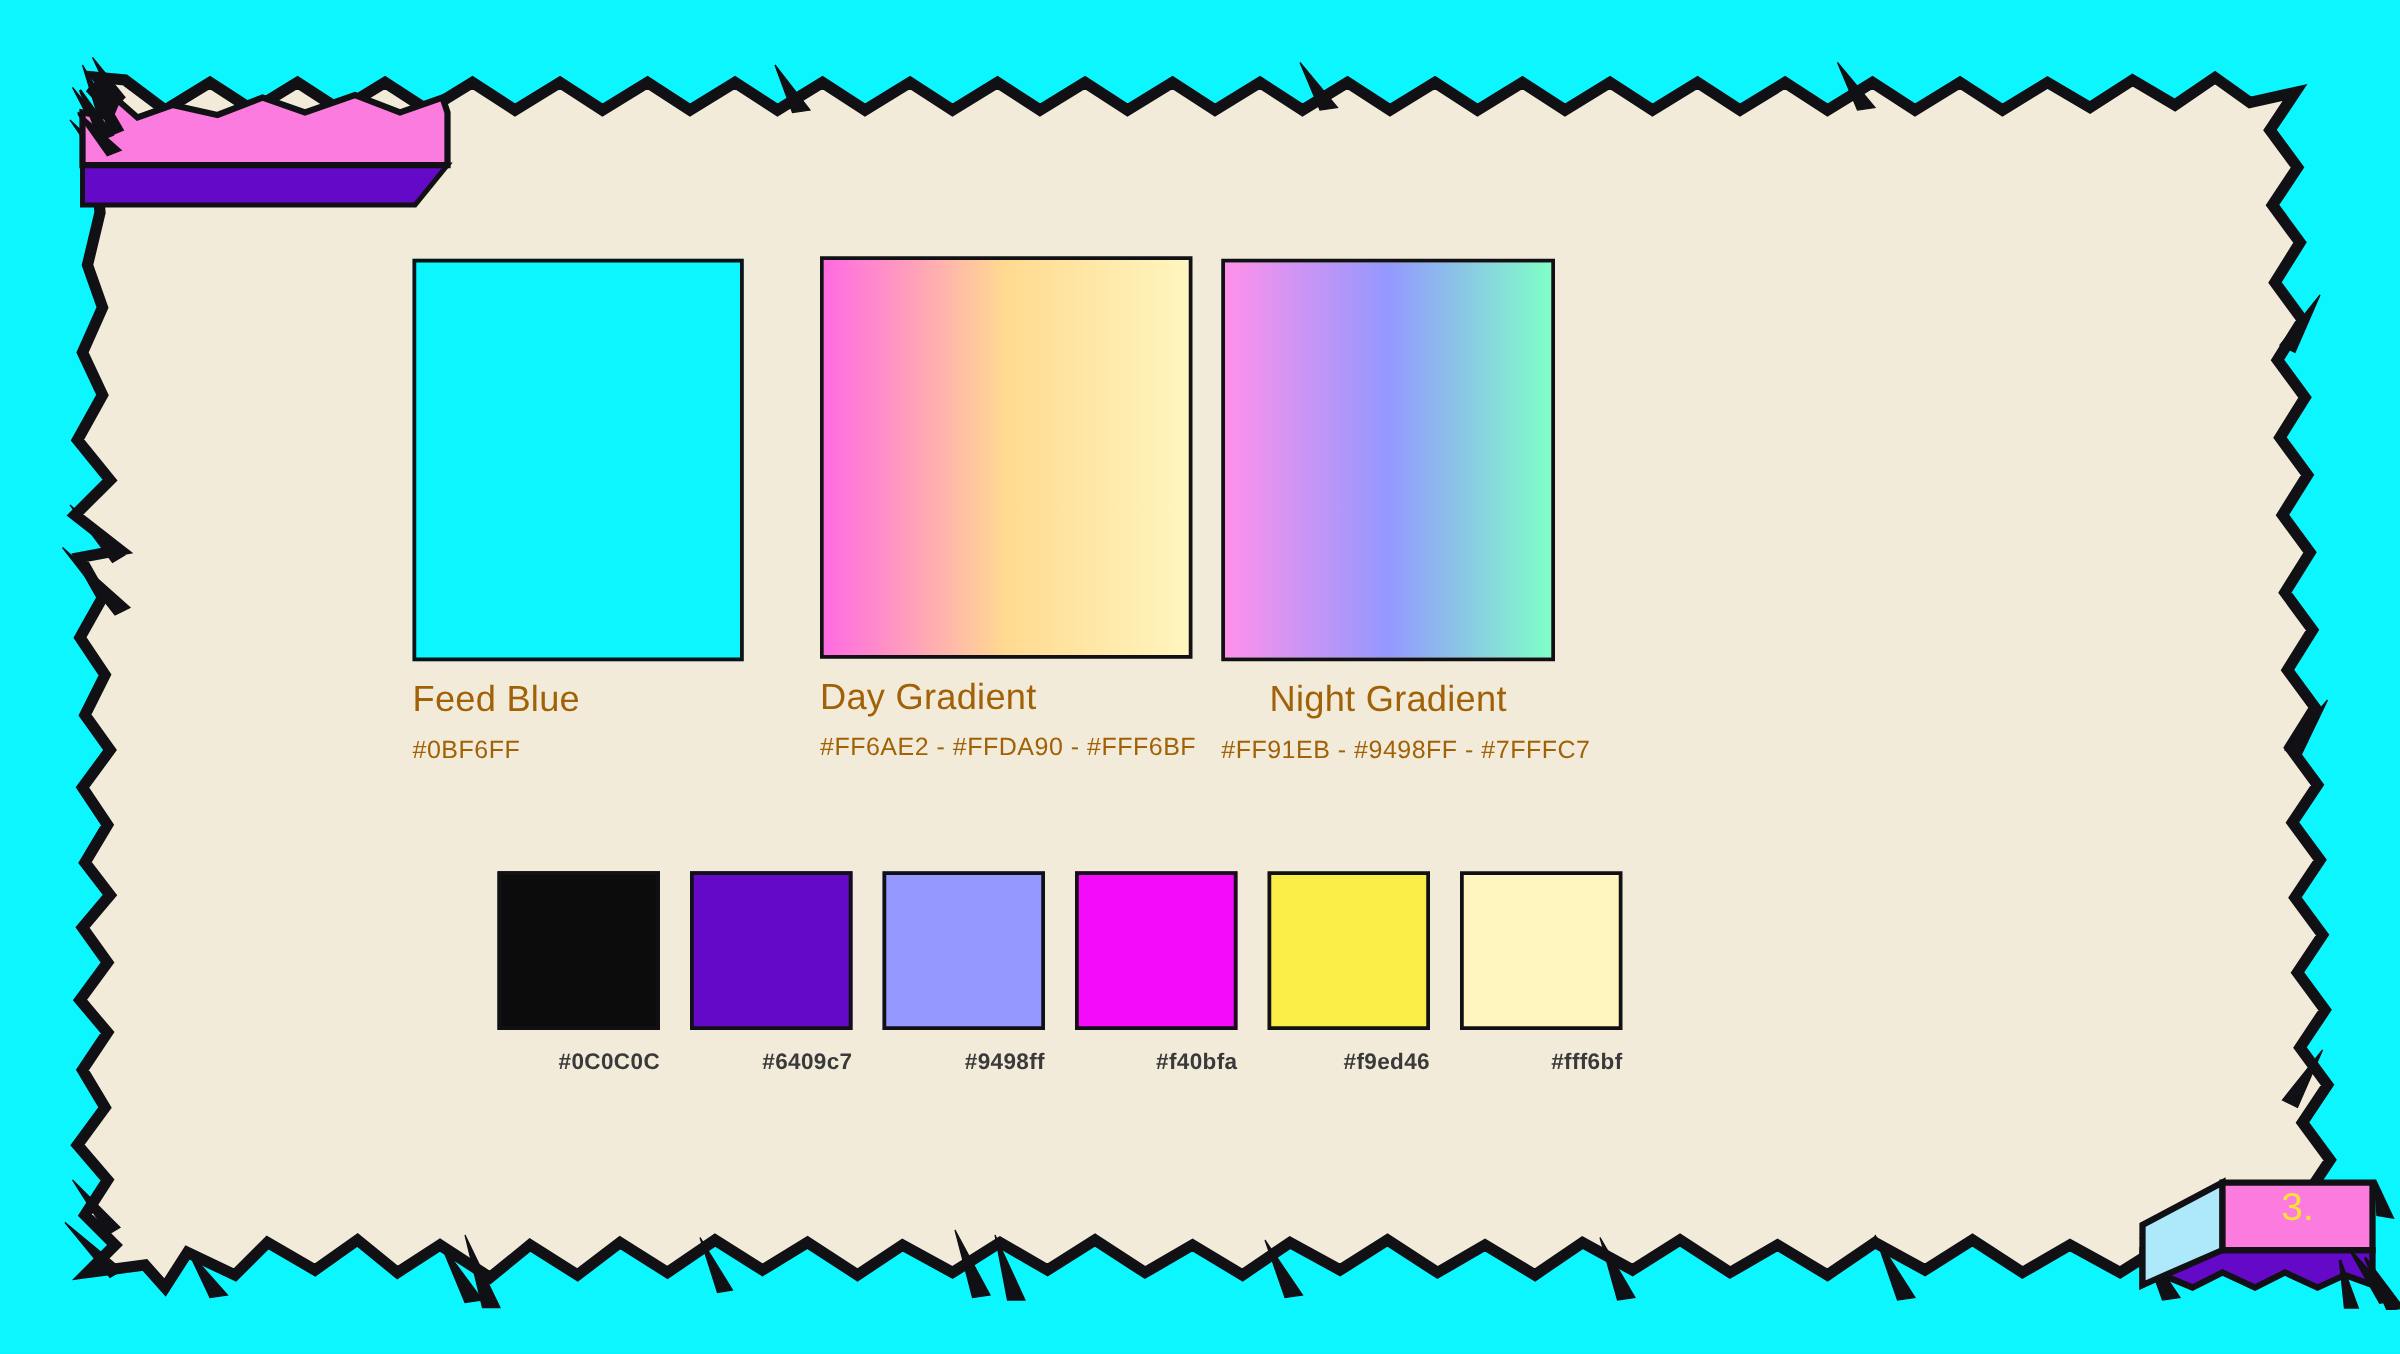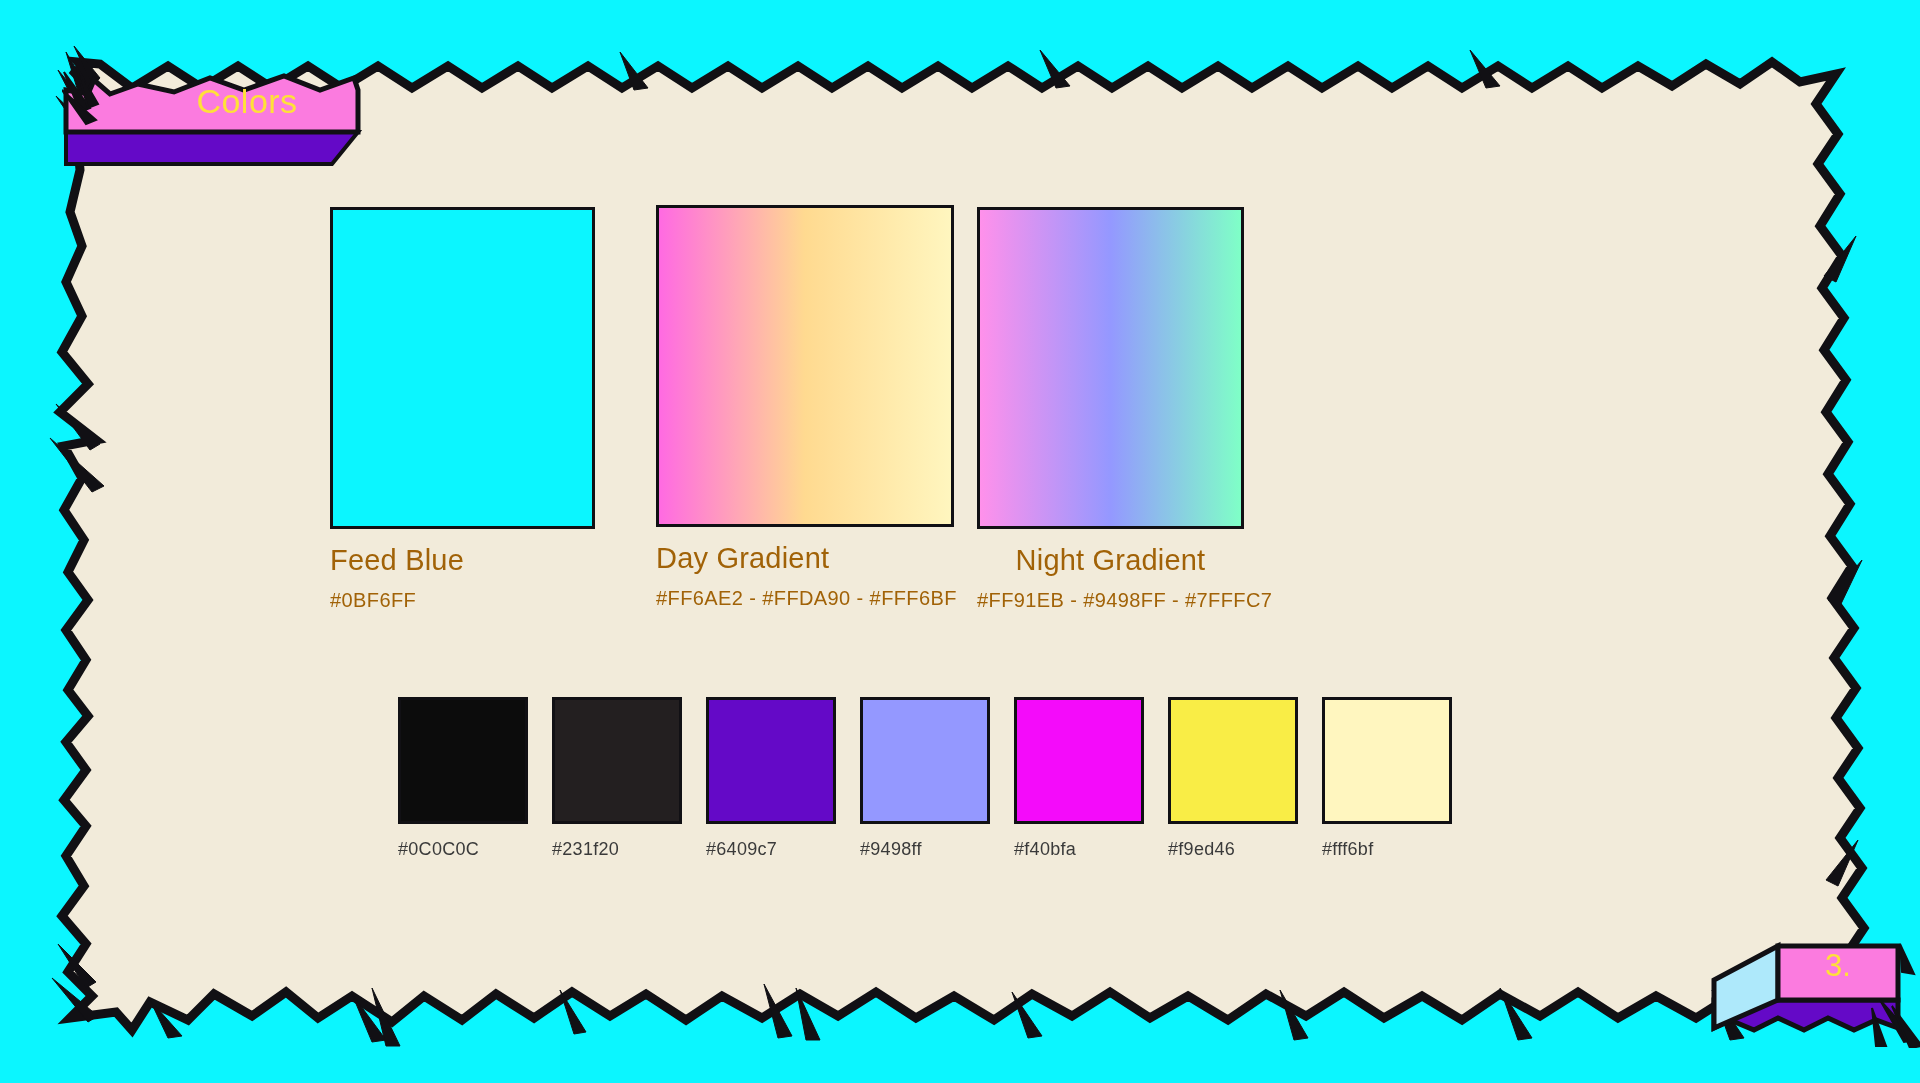--- a/index.html
+++ b/index.html
@@ -64,24 +64,25 @@
     gap:24px;
   }
   .small-item{width:130px;}
   .small-chip{
     width:130px;height:127px;
     border:3px solid #111014;
     box-sizing:border-box;
   }
   .small-hex{
     margin-top:15px;
-    text-align:left;
+    text-align:right;
     font-size:18px;
     color:#3a3a3a;
     letter-spacing:.3px;
+    font-weight:bold;
   }
 
   
   .page-badge{position:absolute;left:1700px;top:928px;width:220px;height:120px;}
   .page-badge svg{position:absolute;left:0;top:0;}
   .page-num{
     position:absolute;left:78px;top:20px;width:120px;
     text-align:center;
     color:#FFE138;
     font-size:31px;
@@ -193,21 +194,20 @@
         <path d="M 4,72 L 4,30 L 26,34 L 32,20 L 48,34 L 76,24
                  L 112,32 L 148,18 L 182,30 L 222,16 L 258,30
                  L 292,18 L 296,30 L 296,72 Z" fill="#FB7BDF" stroke="#111014" stroke-width="5" stroke-linejoin="miter"></path>
 
         <g fill="#111014" stroke="#111014" stroke-width="2">
           <path d="M 2,12 L 28,48 L 18,52 Z"></path>
           <path d="M 14,6 L 36,44 L 26,48 Z"></path>
           <path d="M 0,30 L 34,60 L 24,64 Z"></path>
         </g>
       </svg>
-      <div class="tab-label" style="color: rgb(255, 225, 56);">Colors</div>
     </div>
 
     <div class="big-row">
 
       <div class="big-item" id="big0" style="left: 330px; top: 207px; width: 265px;">
         <div class="big-chip" id="chip0" style="background: rgb(11, 246, 255);"></div>
         <div class="big-name">Feed Blue</div>
         <div class="big-hex">#0BF6FF</div>
       </div>
 
@@ -221,24 +221,20 @@
         <div class="big-chip" id="chip2" style="background: linear-gradient(to right, rgb(255, 145, 235), rgb(148, 152, 255), rgb(127, 255, 199));"></div>
         <div class="big-name">Night Gradient</div>
         <div class="big-hex">#FF91EB  - #9498FF - #7FFFC7</div>
       </div>
     </div>
 
     <div class="small-row" id="small-row">
         <div class="small-item">
           <div class="small-chip" style="background: rgb(12, 12, 12);"></div>
           <div class="small-hex">#0C0C0C</div>
-        </div>
-        <div class="small-item">
-          <div class="small-chip" style="background: rgb(35, 31, 32);"></div>
-          <div class="small-hex">#231f20</div>
         </div>
         <div class="small-item">
           <div class="small-chip" style="background: rgb(100, 9, 199);"></div>
           <div class="small-hex">#6409c7</div>
         </div>
         <div class="small-item">
           <div class="small-chip" style="background: rgb(148, 152, 255);"></div>
           <div class="small-hex">#9498ff</div>
         </div>
         <div class="small-item">

